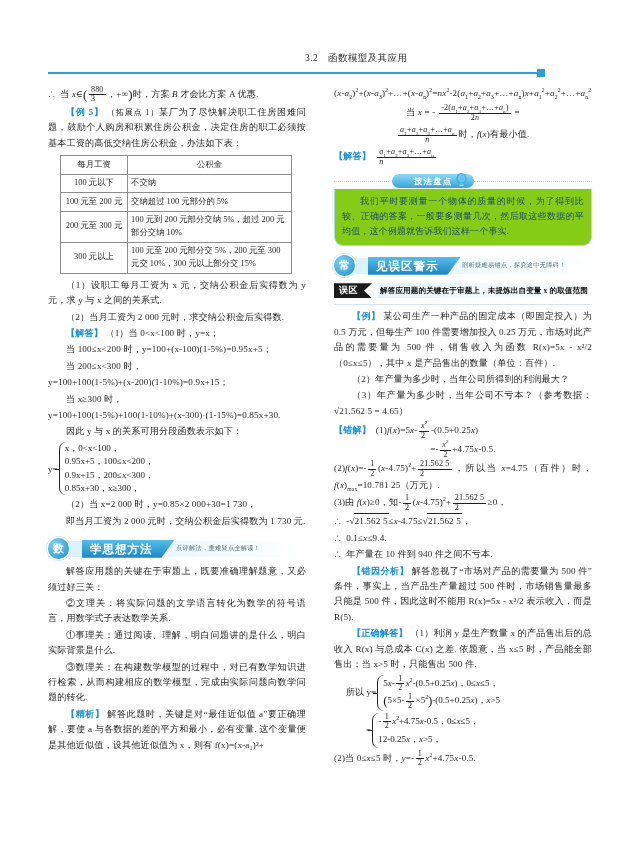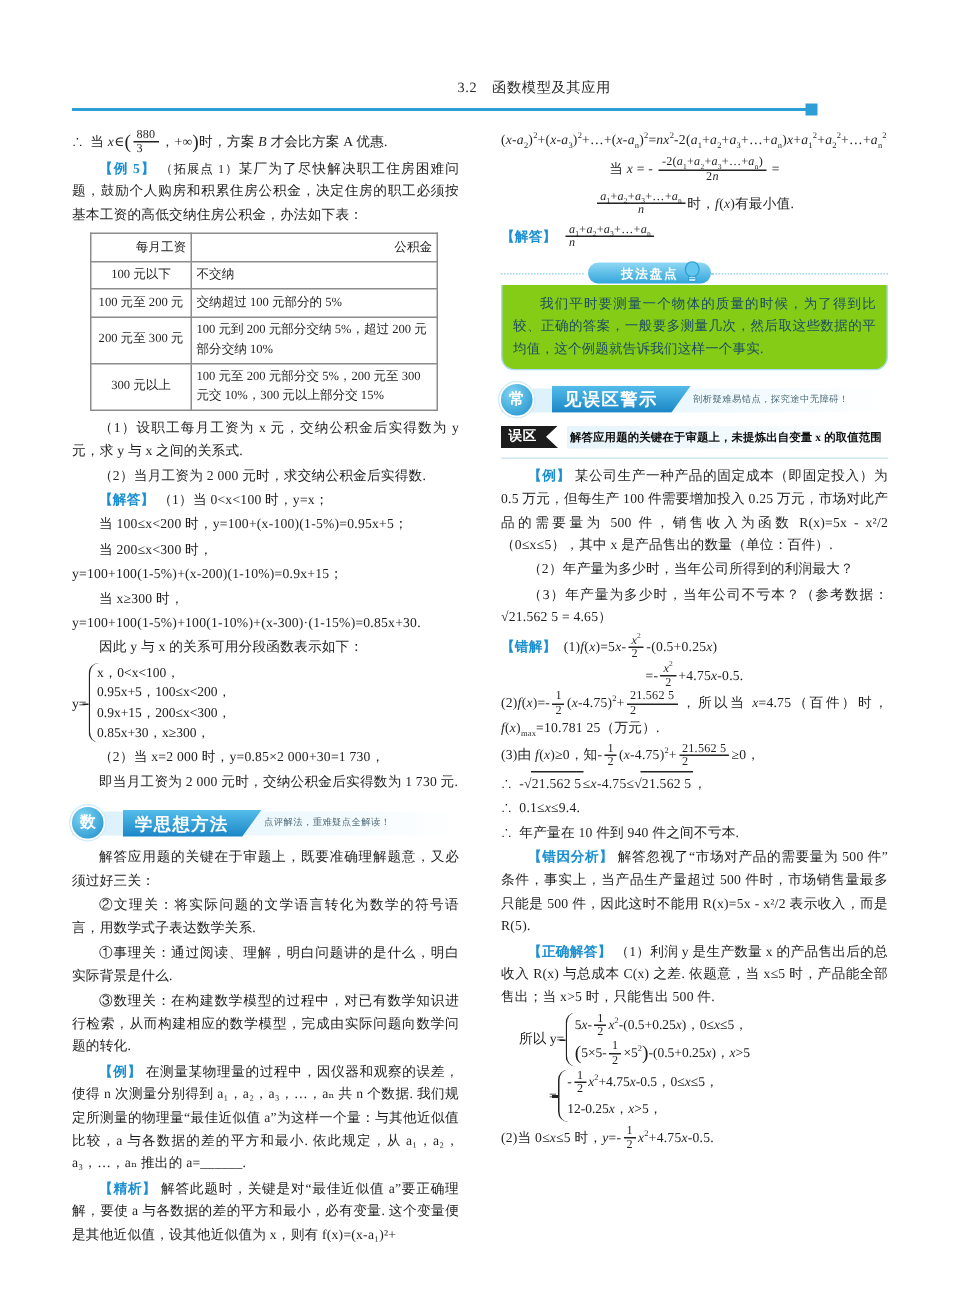--- a/index.html
+++ b/index.html
@@ -65,21 +65,21 @@
 
   
   .tbl{
     width:232px;margin:4px 0 4px 12px;border-collapse:collapse;
     font-size:8.4px;color:#1f1f1f;
   }
   .tbl td,.tbl th{
     border:.9px solid #8c8c8c;padding:2.5px 3px;line-height:12.5px;
     font-weight:normal;vertical-align:middle;
   }
-  .tbl th{text-align:right;}
+  .tbl th{text-align:center;}
   .tbl td.c1{width:60px;text-align:center;}
 
   
   .banner{position:relative;height:22px;margin:9px 0 4px 0;}
   .banner .bg{
     position:absolute;left:0;top:3px;height:16px;width:100%;
     background:linear-gradient(to right,#d9f0fb 0%,#eef9fe 55%,#ffffff 100%);
   }
   .banner .chip{
     position:absolute;left:0;top:0;height:21px;width:21px;border-radius:50%;
@@ -222,24 +222,20 @@
       <div class="chip">数</div>
       <div class="ttl">学思想方法</div>
       <div class="sub">点评解法，重难疑点全解读！</div>
     </div>
 
     <p class="p">解答应用题的关键在于审题上，既要准确理解题意，又必须过好三关：</p>
     <p class="p">②文理关：将实际问题的文学语言转化为数学的符号语言，用数学式子表达数学关系.</p>
     <p class="p">①事理关：通过阅读、理解，明白问题讲的是什么，明白实际背景是什么.</p>
     <p class="p">③数理关：在构建数学模型的过程中，对已有数学知识进行检索，从而构建相应的数学模型，完成由实际问题向数学问题的转化.</p>
 
-    <p class="p">
-      <span class="tag">【例】</span>
-      <span>在测量某物理量的过程中，因仪器和观察的误差，使得 n 次测量分别得到 a₁，a₂，a₃，…，aₙ 共 n 个数据. 我们规定所测量的物理量“最佳近似值 a”为这样一个量：与其他近似值比较，a 与各数据的差的平方和最小. 依此规定，从 a₁，a₂，a₃，…，aₙ 推出的 a=______.</span>
-    </p>
 
     <p class="p">
       <span class="tag">【精析】</span>
       <span>解答此题时，关键是对“最佳近似值 a”要正确理解，要使 a 与各数据的差的平方和最小，必有变量. 这个变量便是其他近似值，设其他近似值为 x，则有 f(x)=(x-a₁)²+</span>
     </p>
   </div>
 
   <div class="col col-r">
 
     <p class="p noind">

